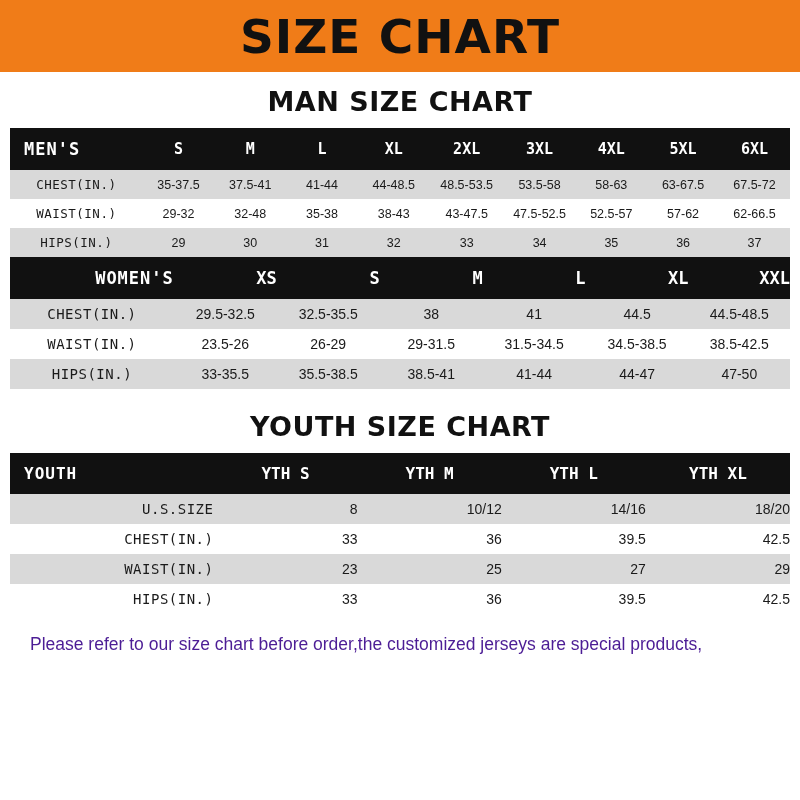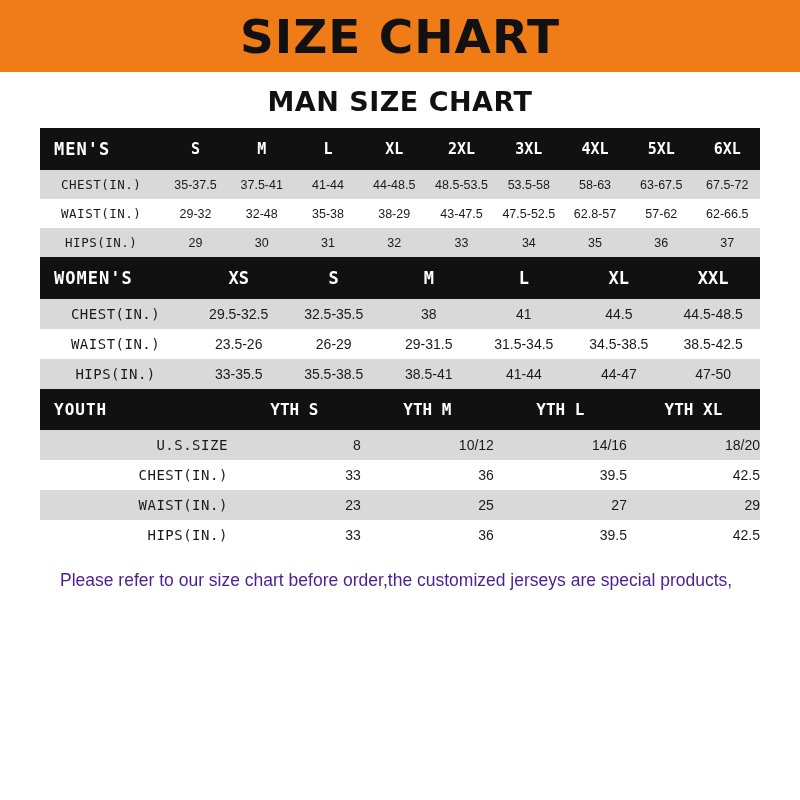--- a/index.html
+++ b/index.html
@@ -30,21 +30,21 @@
   .banner-title {
     font-family: "DejaVu Sans", sans-serif;
     font-weight: bold;
     font-size: 47px;
     letter-spacing: 1px;
     color: #111111;
     line-height: 1;
     text-align: center;
   }
   .content {
-    padding: 0 40px;
+    padding: 0 10px;
   }
   .section-title {
     text-align: center;
     font-family: "DejaVu Sans", sans-serif;
     font-weight: bold;
     font-size: 27px;
     color: #111111;
     letter-spacing: 0.5px;
   }
   .t1 { margin: 14px 0 11px; }
@@ -86,21 +86,21 @@
     text-align: center;
   }
   tbody tr.alt td { background: #d9d9d9; }
   tbody tr.plain td { background: #ffffff; }
 
   
   .men-table tbody td { font-size: 12.5px; }
   .men-table thead th { font-size: 15px; }
   .men-table thead th.first { font-size: 17px; }
 
-  .women-table thead th { font-size: 17px; }
+  .women-table thead th { font-size: 17px; text-align: right; }
   .women-table tbody td { font-size: 14px; }
 
   .youth-table thead th { font-size: 16px; }
   .youth-table tbody td { font-size: 14px; text-align: right; }
 
   .notice {
     margin: 18px 20px 0;
     color: #4c1d95;
     font-family: "Liberation Sans", sans-serif;
     font-size: 17.5px;
@@ -159,24 +159,24 @@
           <td>53.5-58</td>
           <td>58-63</td>
           <td>63-67.5</td>
           <td>67.5-72</td>
         </tr>
         <tr class="plain">
           <td class="first">WAIST(IN.)</td>
           <td>29-32</td>
           <td>32-48</td>
           <td>35-38</td>
-          <td>38-29</td>
+          <td>38-43</td>
           <td>43-47.5</td>
           <td>47.5-52.5</td>
-          <td>62.8-57</td>
+          <td>52.5-57</td>
           <td>57-62</td>
           <td>62-66.5</td>
         </tr>
         <tr class="alt">
           <td class="first">HIPS(IN.)</td>
           <td>29</td>
           <td>30</td>
           <td>31</td>
           <td>32</td>
           <td>33</td>
@@ -233,20 +233,21 @@
           <td>33-35.5</td>
           <td>35.5-38.5</td>
           <td>38.5-41</td>
           <td>41-44</td>
           <td>44-47</td>
           <td>47-50</td>
         </tr>
       </tbody>
     </table>
 
+    <div class="section-title t3">YOUTH SIZE CHART</div>
     <table class="youth-table">
       <colgroup>
         <col style="width:24%">
           <col style="width:17%">
           <col style="width:17%">
           <col style="width:17%">
           <col style="width:17%">
       </colgroup>
       <thead>
         <tr>

